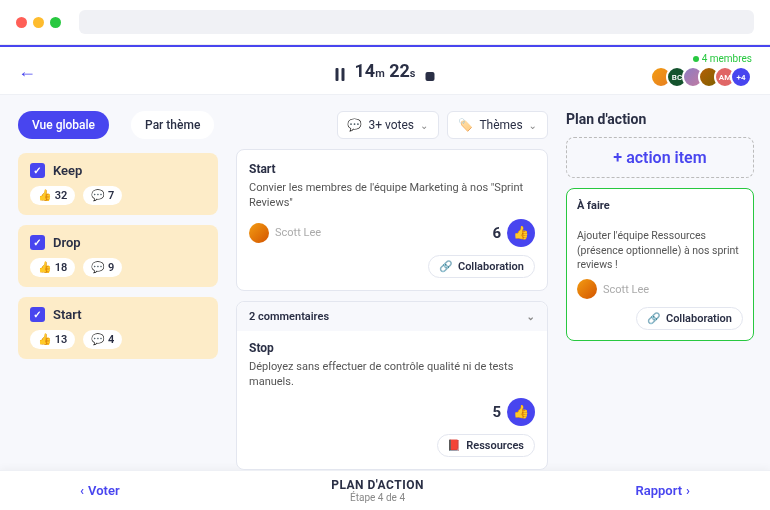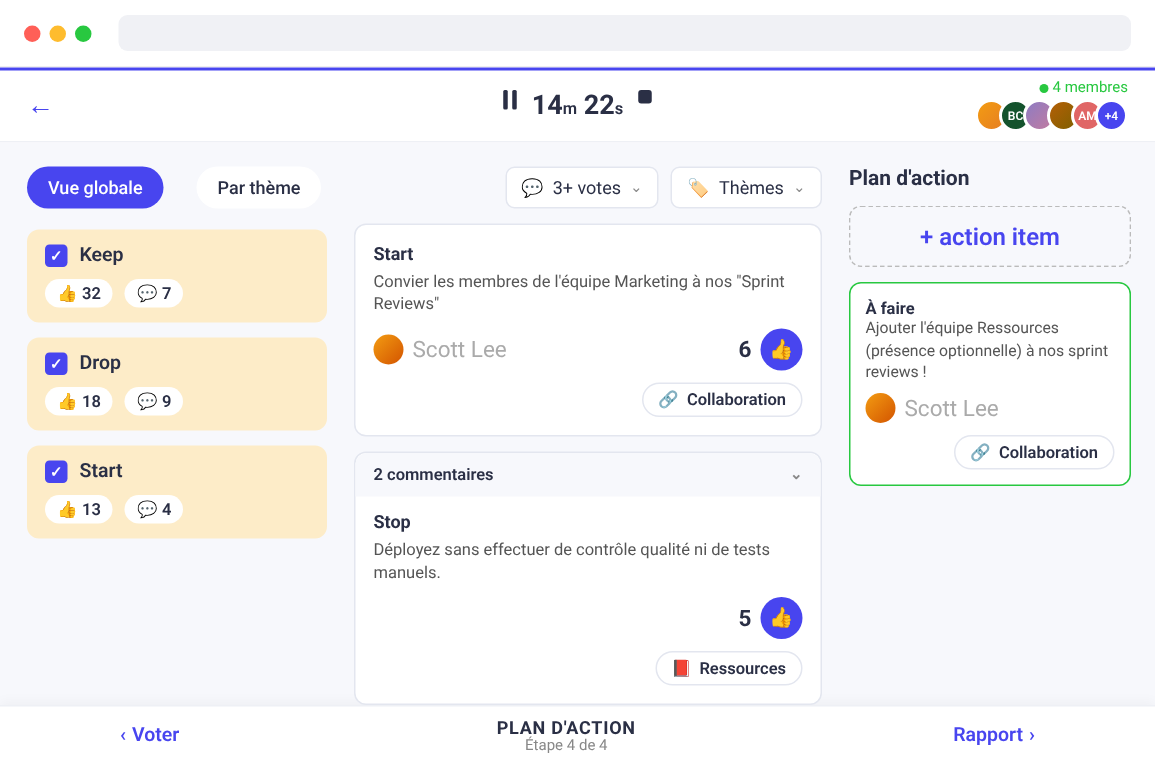--- a/index.html
+++ b/index.html
@@ -5,21 +5,21 @@
 * { margin:0; padding:0; box-sizing:border-box; font-family:-apple-system,BlinkMacSystemFont,"Segoe UI",Roboto,sans-serif; }
 body { width:770px; height:510px; background:#fff; overflow:hidden; }
 .browser-chrome { height:45px; background:#fff; border-radius:12px 12px 0 0; display:flex; align-items:center; padding:0 16px; gap:8px; border-bottom:1px solid #eee; }
 .traffic { display:flex; gap:6px; }
 .tdot { width:11px; height:11px; border-radius:50%; }
 .td-r { background:#ff5f57; } .td-y { background:#febc2e; } .td-g { background:#28c840; }
 .url-bar { flex:1; height:24px; background:#f0f1f5; border-radius:6px; margin-left:10px; }
 .topbar { height:50px; border-top:2px solid #4845ef; display:flex; align-items:center; padding:0 18px; background:#fff; border-bottom:1px solid #eef0f5; }
 .back-arrow { color:#4845ef; font-size:18px; margin-right:18px; }
 .team-title { font-weight:600; font-size:14px; color:#2a2f45; display:flex; align-items:center; gap:4px; }
-.timer-area { display:flex; align-items:flex-start; gap:10px; margin:0 auto; position:absolute; left:50%; transform:translateX(-50%); }
+.timer-area { display:flex; align-items:flex-end; gap:10px; margin:0 auto; position:absolute; left:50%; transform:translateX(-50%); }
 .pause-icon { display:flex; gap:3px; }
 .pause-icon span { width:3px; height:13px; background:#2a2f45; border-radius:1px; }
 .timer-text { font-weight:700; font-size:18px; color:#2a2f45; }
 .timer-text small { font-size:11px; font-weight:600; }
 .stop-sq { width:9px; height:9px; background:#2a2f45; border-radius:2px; }
 .members-area { margin-left:auto; display:flex; flex-direction:column; align-items:flex-end; gap:2px; }
 .members-count { font-size:10px; color:#28c840; display:flex; align-items:center; gap:3px; }
 .members-count::before { content:""; width:6px; height:6px; background:#28c840; border-radius:50%; display:inline-block; }
 .avatars { display:flex; }
 .av { width:22px; height:22px; border-radius:50%; border:2px solid #fff; margin-left:-6px; font-size:8px; font-weight:600; display:flex; align-items:center; justify-content:center; color:#fff; }
@@ -38,34 +38,34 @@
 .stat-pill { background:#fff; border-radius:10px; padding:3px 8px; font-size:11px; font-weight:600; color:#2a2f45; display:flex; align-items:center; gap:3px; }
 
 .mid-col { flex:1; padding:16px 12px 0 6px; overflow:hidden; }
 .filters { display:flex; gap:8px; justify-content:flex-end; margin-bottom:10px; }
 .filter-btn { background:#fff; border:1px solid #e3e6ef; border-radius:6px; padding:6px 10px; font-size:12px; color:#2a2f45; display:flex; align-items:center; gap:6px; }
 .chev { font-size:10px; color:#888; }
 .card { background:#fff; border:1px solid #e3e6ef; border-radius:8px; padding:12px; margin-bottom:10px; }
 .card-title { font-weight:700; font-size:12px; margin-bottom:4px; color:#2a2f45; }
 .card-desc { font-size:11px; color:#555; line-height:1.4; margin-bottom:8px; }
 .card-foot { display:flex; align-items:center; justify-content:space-between; }
-.author { display:flex; align-items:center; gap:6px; font-size:15px; color:#aaa; }
+.author { display:flex; align-items:center; gap:6px; font-size:11px; color:#aaa; }
 .author .a-av { width:20px; height:20px; border-radius:50%; background:linear-gradient(135deg,#f39c12,#d35400); }
 .vote-cluster { display:flex; align-items:center; gap:6px; }
 .vote-num { font-weight:700; font-size:15px; color:#2a2f45; }
 .vote-btn { width:28px; height:28px; border-radius:50%; background:#4845ef; display:flex; align-items:center; justify-content:center; color:#fff; font-size:13px; }
 .tag-row { display:flex; justify-content:flex-end; margin-top:8px; }
 .tag-chip { background:#fff; border:1px solid #e3e6ef; border-radius:14px; padding:4px 10px; font-size:11px; font-weight:600; color:#2a2f45; display:flex; align-items:center; gap:5px; }
 .comments-bar { display:flex; justify-content:space-between; align-items:center; background:#f7f8fc; margin:-12px -12px 10px -12px; padding:8px 12px; border-radius:8px 8px 0 0; font-size:11px; font-weight:600; color:#2a2f45; }
 
 .right-col { width:210px; padding:16px 16px 0 6px; }
 .plan-title { font-weight:700; font-size:14px; color:#2a2f45; margin-bottom:10px; }
 .add-item { border:1.5px dashed #bbb; border-radius:8px; padding:10px; text-align:center; font-size:16px; font-weight:600; color:#4845ef; margin-bottom:10px; }
 .todo-card { border:1.5px solid #28c840; border-radius:8px; padding:10px; background:#fff; }
-.todo-title { font-weight:700; font-size:11px; color:#2a2f45; margin-bottom:0; }
+.todo-title { font-weight:700; font-size:11px; color:#2a2f45; margin-bottom:17px; }
 .todo-desc { font-size:10.5px; color:#555; line-height:1.4; margin-bottom:6px; }
 
 .footer { height:40px; background:#fff; border-top:1px solid #eef0f5; display:flex; align-items:center; justify-content:space-between; padding:0 80px; box-shadow:0 -2px 8px rgba(0,0,0,.04); }
 .foot-link { color:#4845ef; font-size:13px; font-weight:600; display:flex; align-items:center; gap:4px; }
 .foot-center { text-align:center; }
 .foot-center .t1 { font-weight:700; font-size:12px; letter-spacing:.5px; color:#2a2f45; }
 .foot-center .t2 { font-size:10px; color:#888; }
 </style>
 </head>
 <body>

